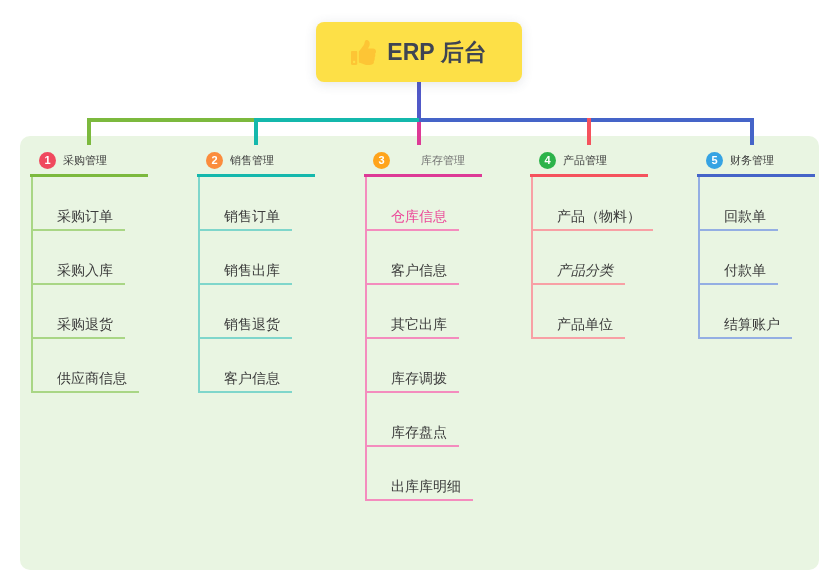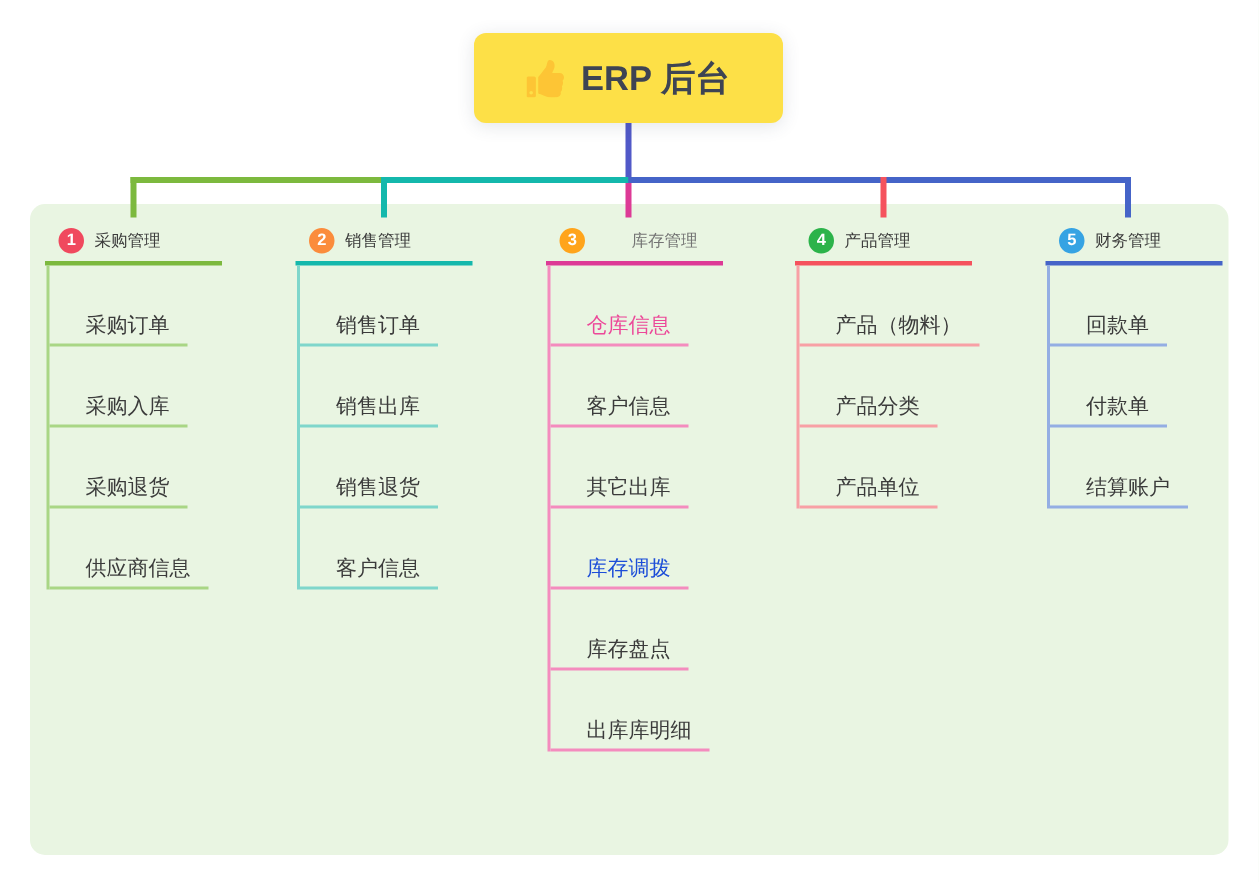--- a/index.html
+++ b/index.html
@@ -138,37 +138,37 @@
       <span class="branch-label" style="color: #737373; margin-left: 24px;">库存管理</span>
     </div>
     <div class="branch-children" style="border-left-color: rgb(244, 140, 190);">
   <div class="child-item" style="border-bottom-color: rgb(244, 140, 190); color: #ec4899;">仓库信息</div>
 
   <div class="child-item" style="border-bottom-color: rgb(244, 140, 190); color: rgb(59, 59, 59);">客户信息</div>
 
   <div class="child-item" style="border-bottom-color: rgb(244, 140, 190); color: rgb(59, 59, 59);">其它出库</div>
 
 
-  <div class="child-item" style="border-bottom-color: rgb(244, 140, 190); color: #1d4ed8;">库存调拨</div>
+  <div class="child-item" style="border-bottom-color: rgb(244, 140, 190); color: #404040;">库存调拨</div>
 
   <div class="child-item" style="border-bottom-color: rgb(244, 140, 190); color: rgb(59, 59, 59);">库存盘点</div>
 
   <div class="child-item" style="border-bottom-color: rgb(244, 140, 190); color: rgb(59, 59, 59);">出库库明细</div>
 </div>
   </div>
 
   <div class="branch" style="left: 530px;">
     <div class="branch-header" style="border-bottom-color: rgb(245, 82, 93);">
       <span class="badge" style="background: rgb(44, 179, 74); color: rgb(255, 255, 255);">4</span>
       <span class="branch-label" style="color: rgb(59, 59, 59);">产品管理</span>
     </div>
     <div class="branch-children" style="border-left-color: rgb(248, 160, 165);">
   <div class="child-item" style="border-bottom-color: rgb(248, 160, 165); color: rgb(59, 59, 59);">产品（物料）</div>
 
-  <div class="child-item" style="border-bottom-color: rgb(248, 160, 165); color: rgb(59, 59, 59);">产品分类</div>
+  <div class="child-item" style="border-bottom-color: rgb(248, 160, 165); color: rgb(59, 59, 59); font-style: italic;">产品分类</div>
 
   <div class="child-item" style="border-bottom-color: rgb(248, 160, 165); color: rgb(59, 59, 59);">产品单位</div>
 </div>
   </div>
 
   <div class="branch" style="left: 697px;">
     <div class="branch-header" style="border-bottom-color: rgb(69, 100, 200);">
       <span class="badge" style="background: rgb(54, 163, 227); color: rgb(255, 255, 255);">5</span>
       <span class="branch-label" style="color: rgb(59, 59, 59);">财务管理</span>
     </div>

